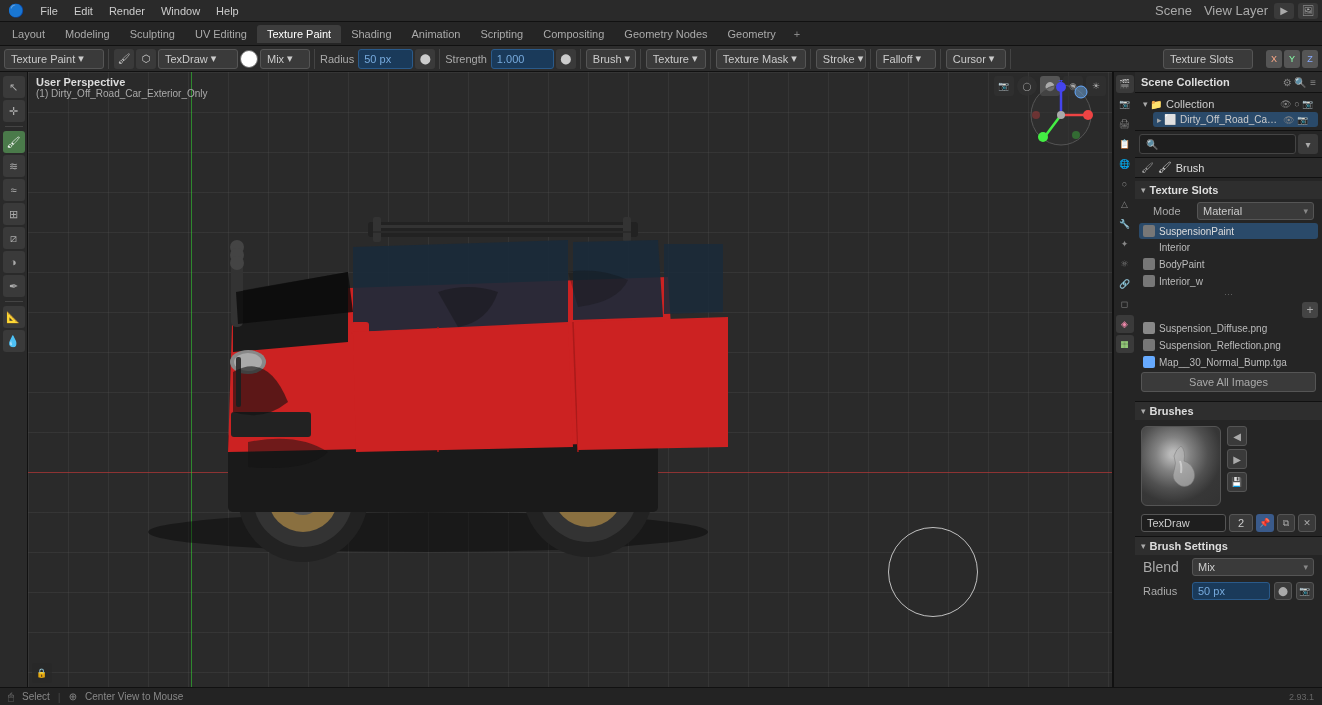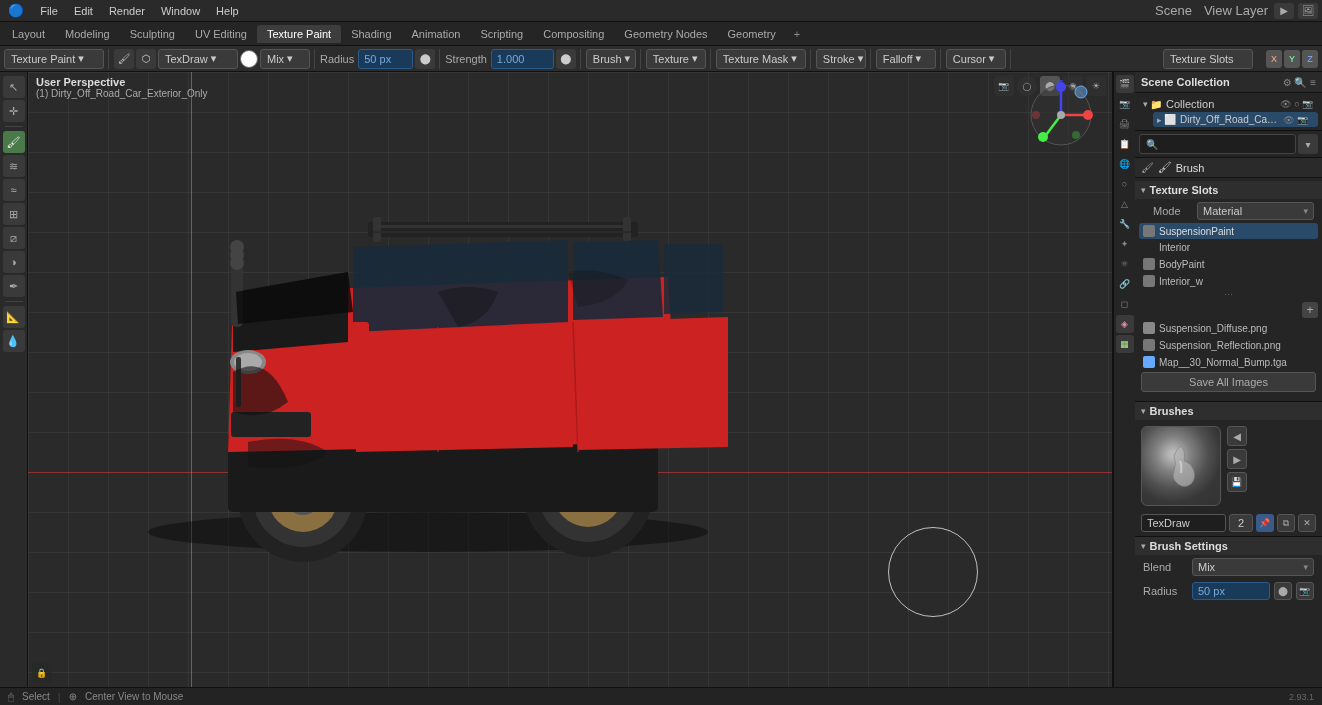--- a/index.html
+++ b/index.html
@@ -484,21 +484,21 @@
           <div style="width:18px;height:18px;background:#3a3a3a;border:1px solid #555;border-radius:3px;display:flex;align-items:center;justify-content:center;color:#aaa;cursor:pointer;font-size:9px;">✕</div>
         </div>
 
         <div style="border-top:1px solid #111;">
           <div style="padding:3px 6px;background:#2e2e2e;display:flex;align-items:center;gap:4px;cursor:pointer;">
             <span style="color:#aaa;font-size:9px;">▾</span>
             <span style="color:#ddd;font-size:11px;font-weight:bold;">Brush Settings</span>
           </div>
 
           <div style="display:flex;align-items:center;gap:4px;padding:3px 8px;">
-            <span style="color:#aaa;font-size:11px;width:45px;">Blend</span>
+            <span style="color:#aaa;font-size:14px;width:45px;">Blend</span>
             <div style="flex:1;background:#3a3a3a;border:1px solid #555;border-radius:3px;padding:1px 5px;height:18px;display:flex;align-items:center;justify-content:space-between;cursor:pointer;">
               <span style="color:#ccc;font-size:11px;">Mix</span>
               <span style="color:#888;font-size:9px;">▾</span>
             </div>
           </div>
 
           <div style="display:flex;align-items:center;gap:4px;padding:3px 8px;">
             <span style="color:#aaa;font-size:11px;width:45px;">Radius</span>
             <div style="flex:1;background:#1a3a5a;border:1px solid #2a5a8a;border-radius:3px;padding:1px 5px;height:18px;display:flex;align-items:center;color:#7ad;font-size:11px;cursor:pointer;">
               <span>50 px</span>

